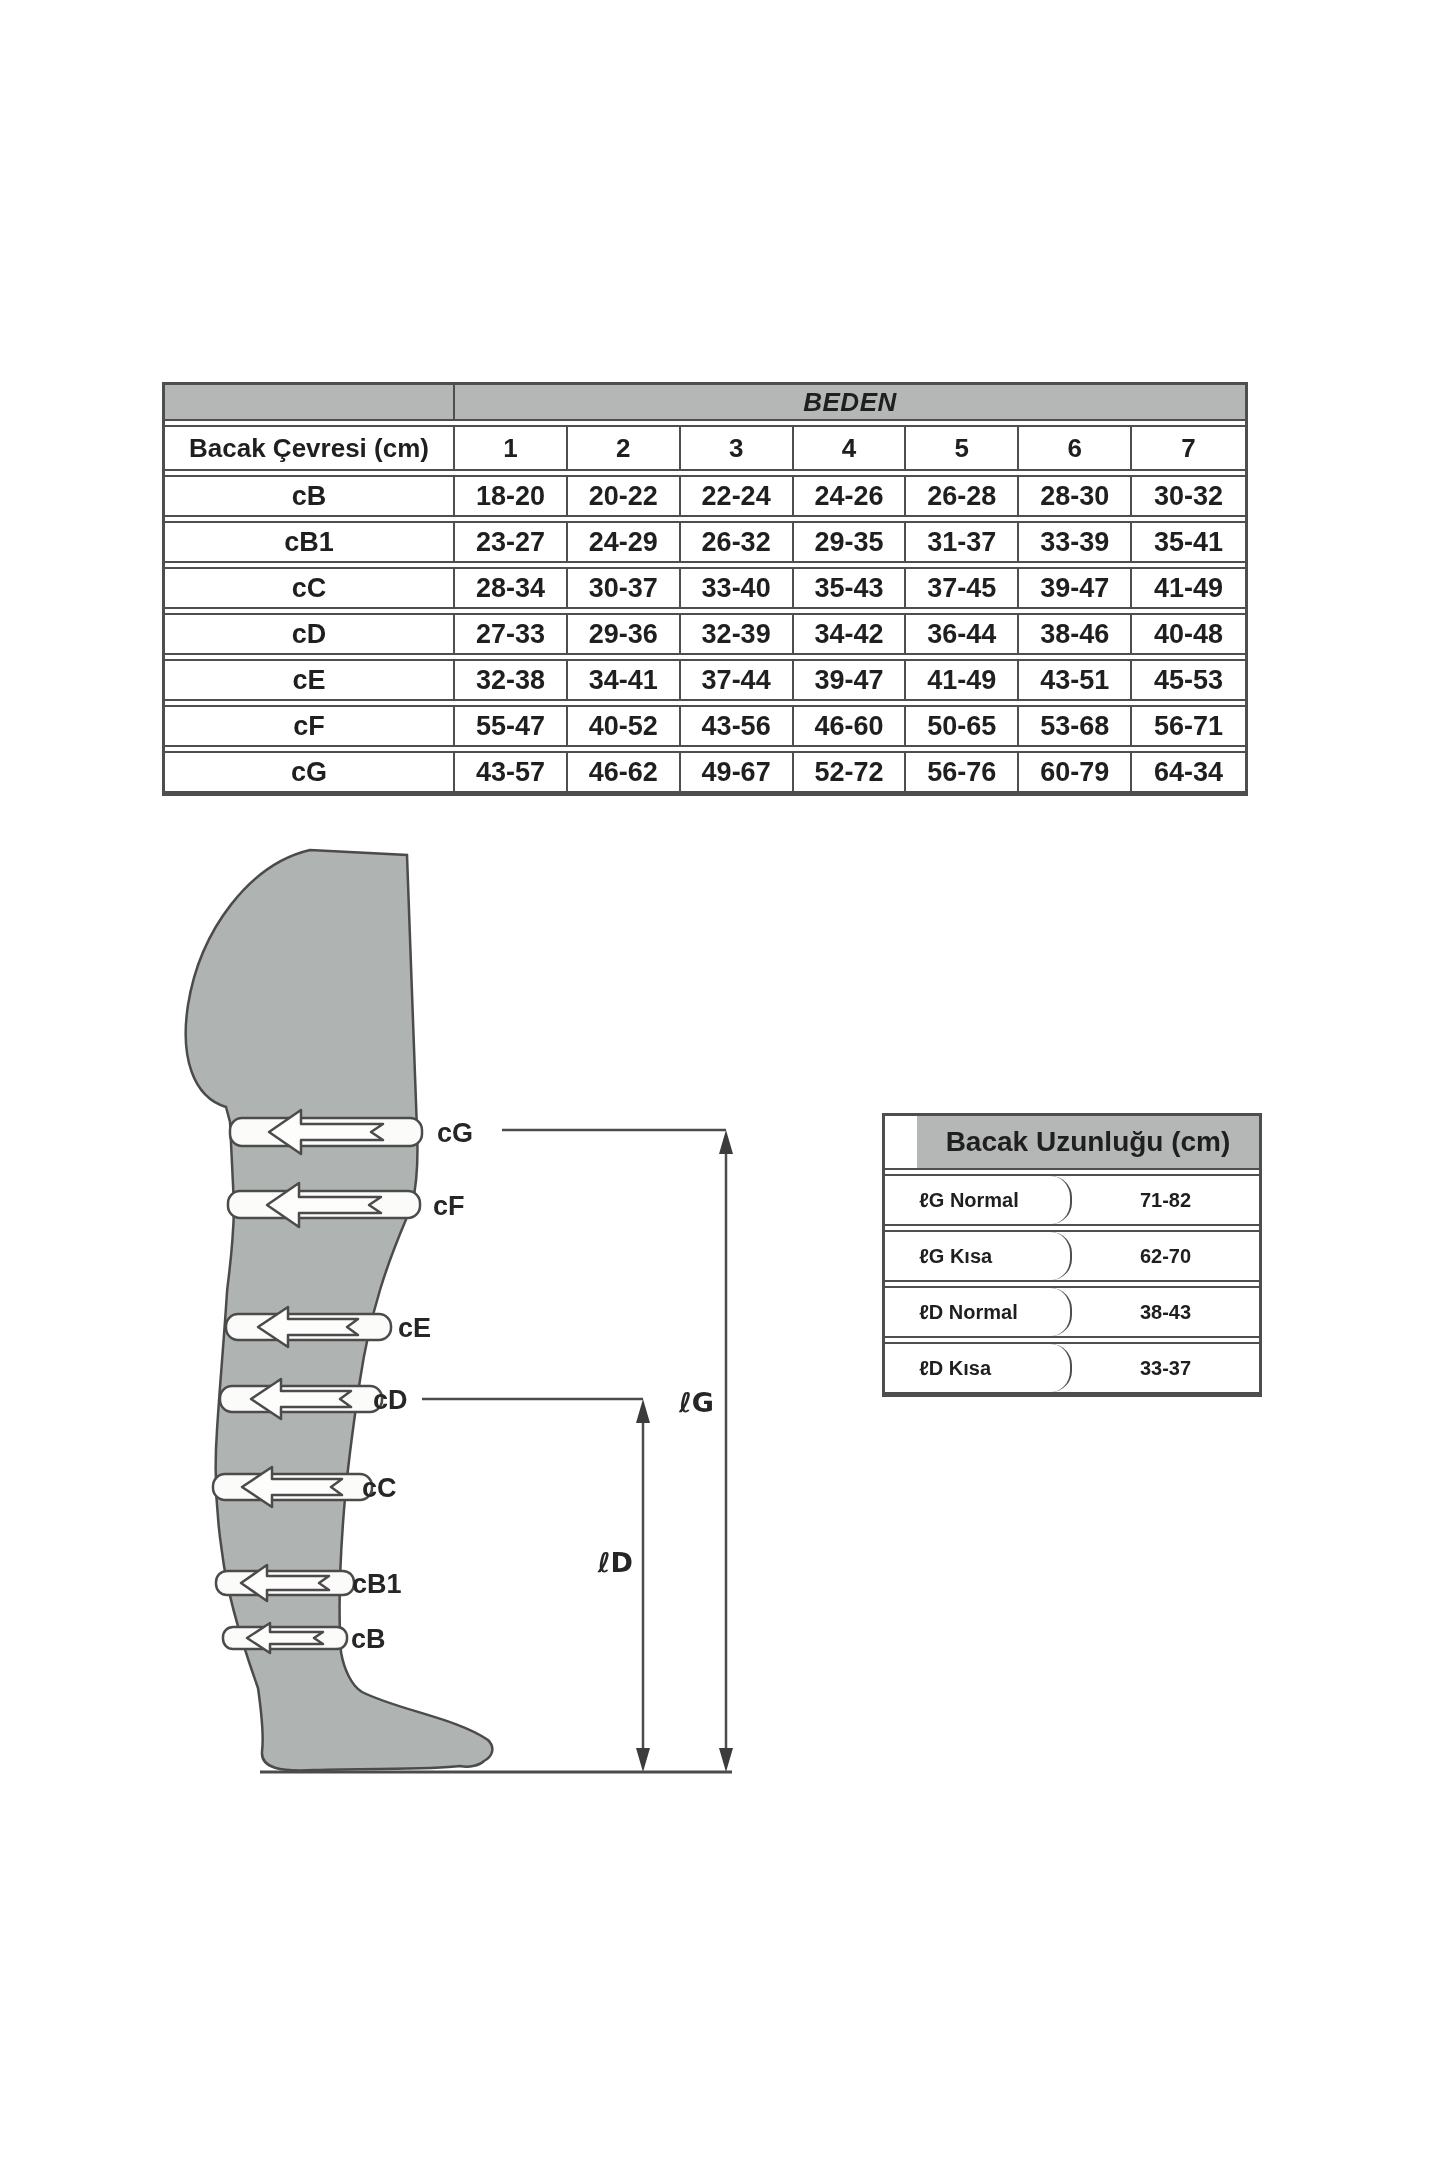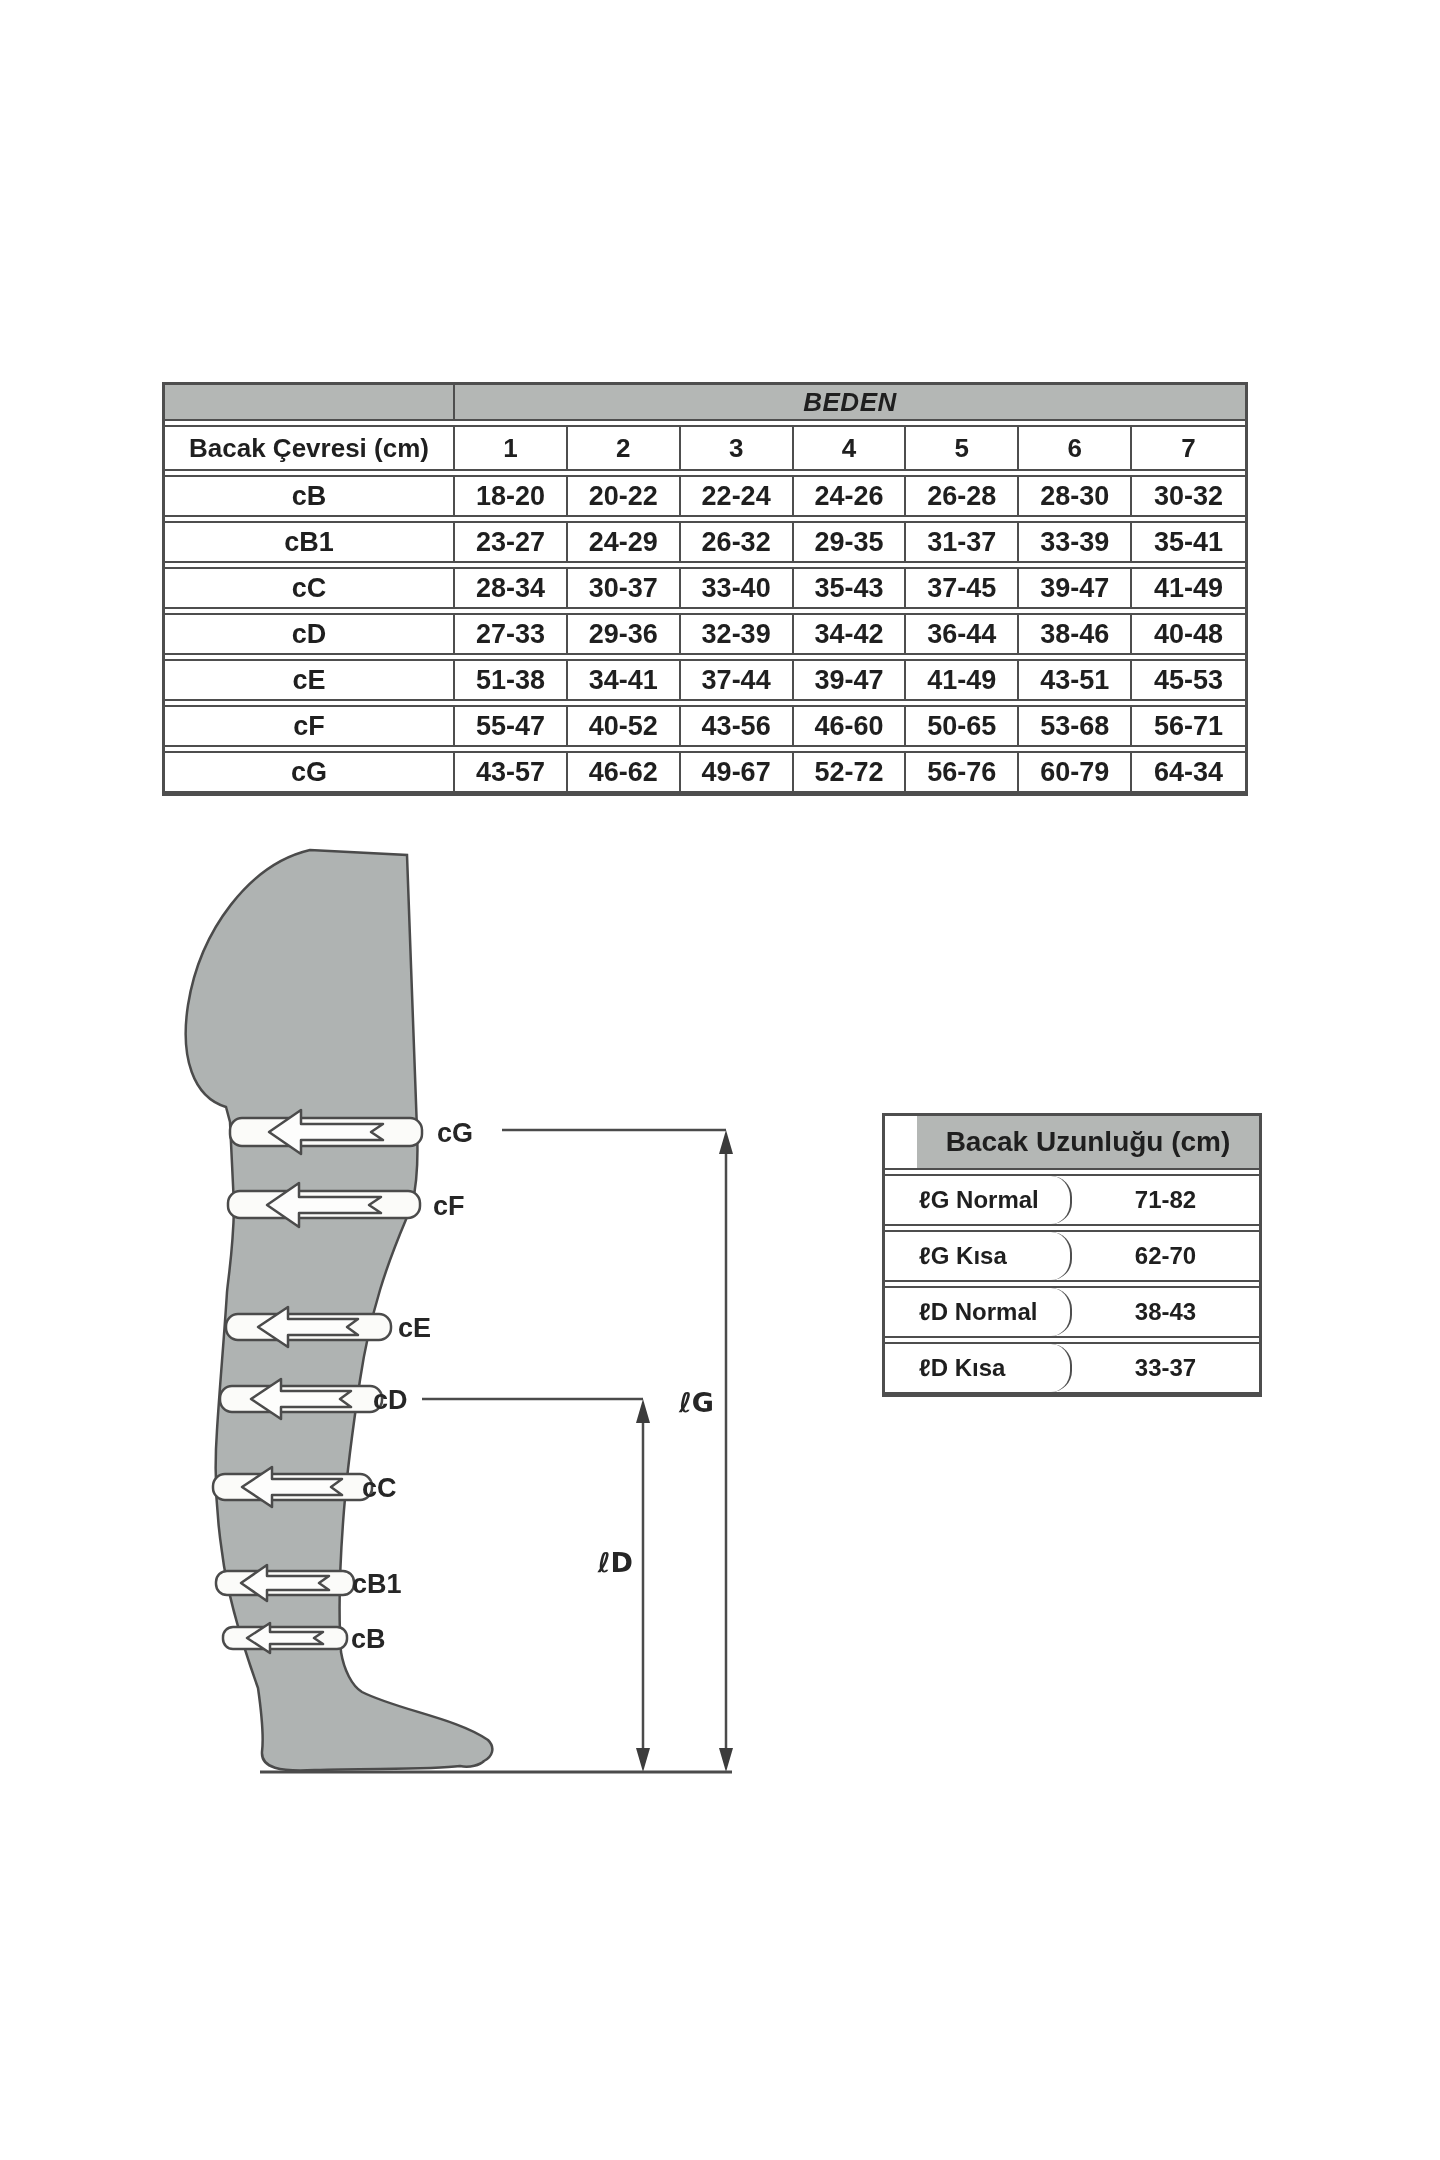--- a/index.html
+++ b/index.html
@@ -29,21 +29,21 @@
   .size-table .hdr-stripe .cell{font-size:26px;letter-spacing:.5px;font-style:italic;}
   .size-table .sub-stripe{grid-template-columns:290px repeat(7,1fr);height:46px;}
   .size-table .sub-stripe .cell{font-size:26px;}
   .size-table .data-stripe{grid-template-columns:290px repeat(7,1fr);height:42px;}
   .size-table .data-stripe .cell{font-size:27px;}
   
   .length-table{left:882px;top:1113px;width:380px;}
   .length-table .hdr-stripe{grid-template-columns:1fr;height:54px;border-top:none;padding-left:32px;}
   .length-table .hdr-stripe .cell{font-size:28px;}
   .length-table .data-stripe{grid-template-columns:1fr 1fr;height:52px;}
-  .length-table .data-stripe .cell{font-size:24px;border-radius:21px;}
+  .length-table .data-stripe .cell{font-size:20px;border-radius:21px;}
   .length-table .lbl{justify-content:flex-start;padding-left:34px;}
   
   .leg-svg{position:absolute;left:130px;top:820px;width:720px;height:980px;}
   .leg-svg text{font-family:"Liberation Sans","DejaVu Sans",sans-serif;font-weight:700;font-size:27px;fill:#262626;}
   .leg-svg .scriptl{font-family:"DejaVu Sans","Liberation Sans",sans-serif;}
 </style>
 </head>
 <body>
 
 <div class="page">
@@ -99,21 +99,21 @@
       <div class="cell">27-33</div>
       <div class="cell">29-36</div>
       <div class="cell">32-39</div>
       <div class="cell">34-42</div>
       <div class="cell">36-44</div>
       <div class="cell">38-46</div>
       <div class="cell">40-48</div>
     </div>
     <div class="stripe data-stripe">
       <div class="cell">cE</div>
-      <div class="cell">51-38</div>
+      <div class="cell">32-38</div>
       <div class="cell">34-41</div>
       <div class="cell">37-44</div>
       <div class="cell">39-47</div>
       <div class="cell">41-49</div>
       <div class="cell">43-51</div>
       <div class="cell">45-53</div>
     </div>
     <div class="stripe data-stripe">
       <div class="cell">cF</div>
       <div class="cell">55-47</div>

